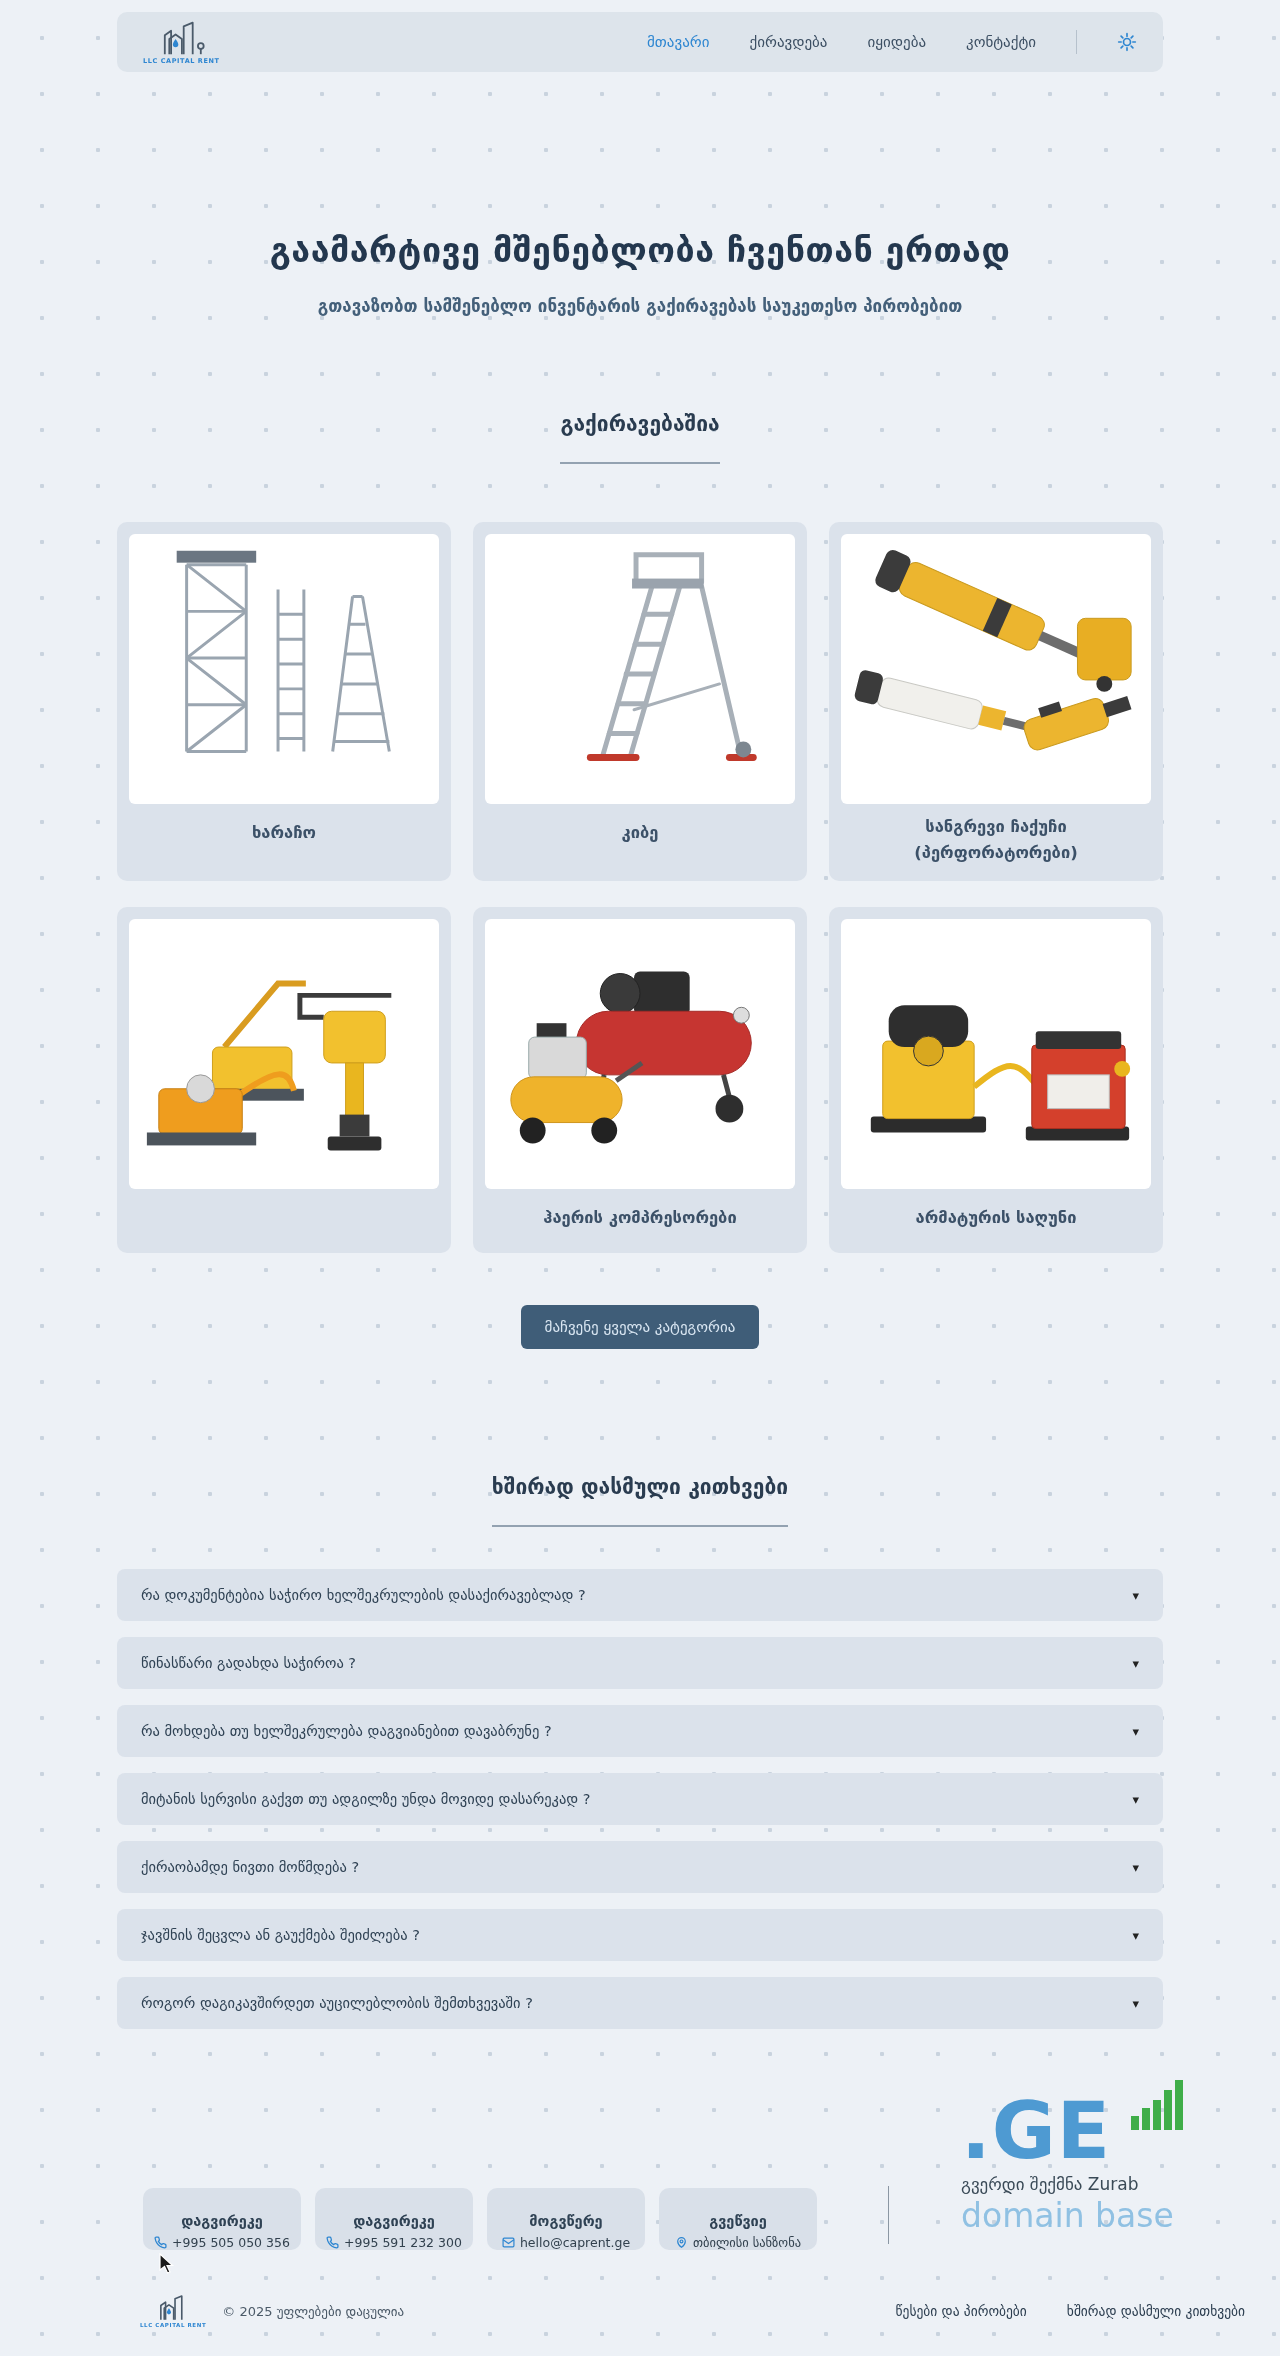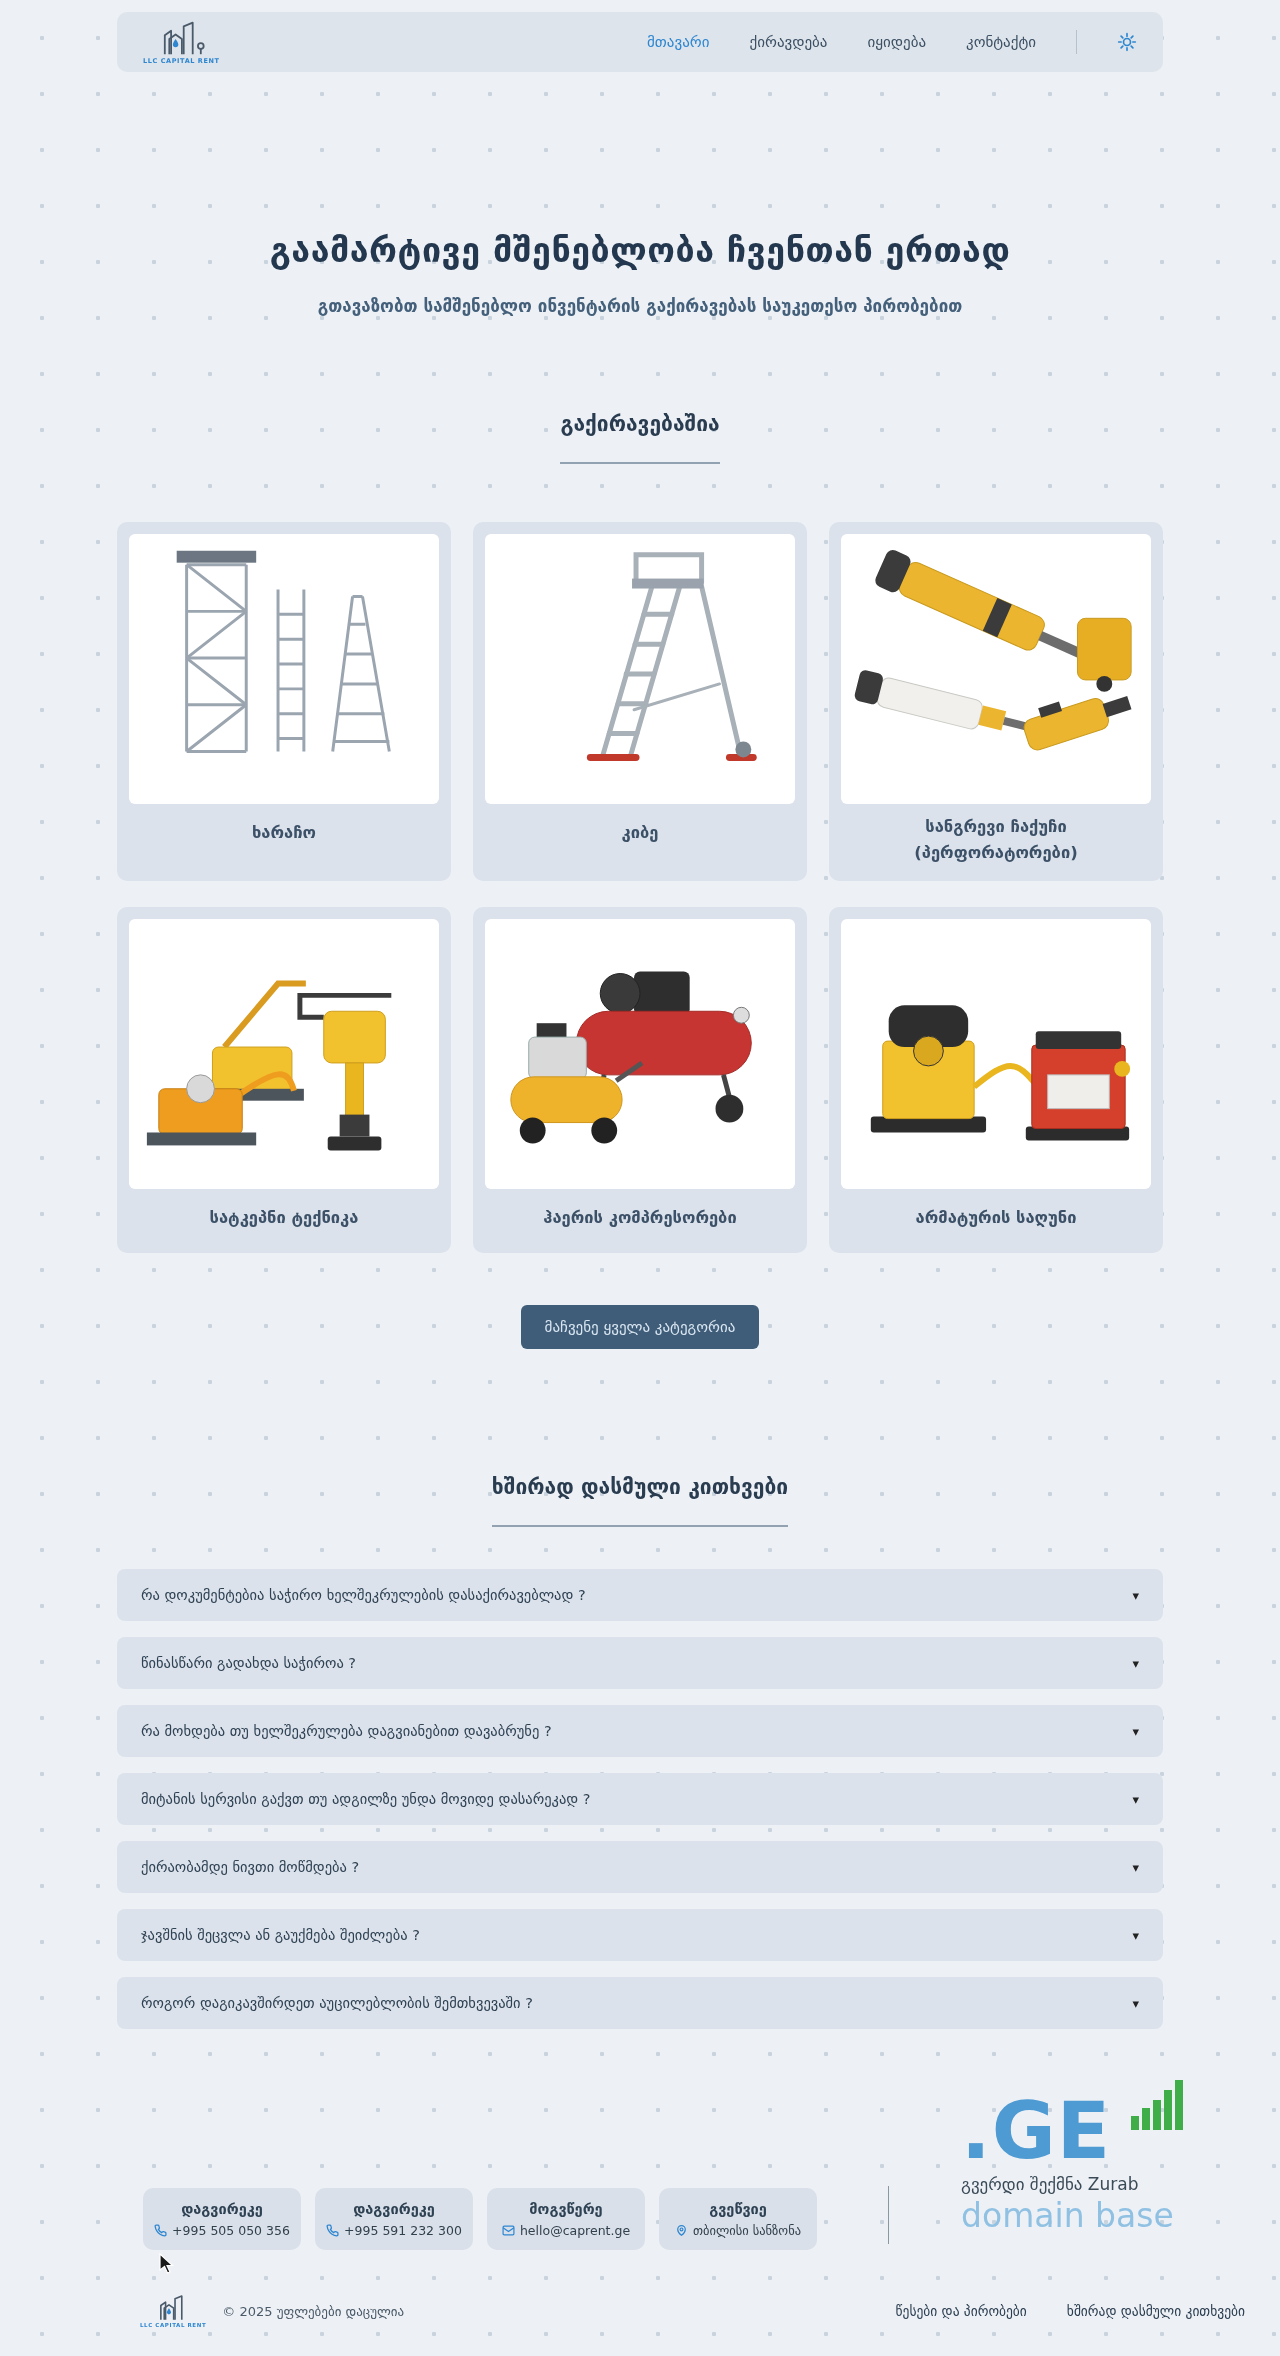--- a/index.html
+++ b/index.html
@@ -69,21 +69,21 @@
     display:flex; align-items:center; justify-content:space-between;
     padding:16px 24px; cursor:pointer;
   }
   .faq-q { font-size:14.5px; color:#2f4254; }
   .faq-chevron { font-size:13px; color:#222; }
   
   .footer { position:relative; height:190px; margin-top:153px; }
   .contacts { position:absolute; left:143px; top:6px; display:flex; gap:14px; }
   .contact-card {
     width:158px; height:62px; background:#d9e0e9; border-radius:10px;
-    display:flex; flex-direction:column; align-items:center; justify-content:center;
+    display:flex; flex-direction:column; align-items:center; justify-content:flex-end;
     cursor:pointer;
   }
   .contact-title { font-size:14.5px; font-weight:700; color:#2f4254; }
   .contact-value { display:flex; align-items:center; gap:5px; margin-top:6px;
                    font-size:12.5px; color:#32414e; }
   .footer-vdivider { position:absolute; left:888px; top:4px; width:1px; height:58px; background:#8b97a3; }
   .ge-block { position:absolute; right:89px; top:-106px; width:230px; }
   .ge-bars { position:absolute; top:0; right:6px; }
   .ge-text { font-size:78px; font-weight:700; color:#4e9ad2; line-height:1; margin-top:16px; letter-spacing:1px; }
   .ge-credit { font-size:17px; color:#3a4a57; margin-top:4px; }
@@ -216,21 +216,20 @@
         <rect x="30" y="170" width="84" height="46" rx="6" fill="#ef9d1e" stroke="#c77f12"></rect>
         <circle cx="72" cy="170" r="14" fill="#d9d9d9" stroke="#999999"></circle>
         <rect x="18" y="214" width="110" height="13" fill="#4c545c"></rect>
         <path d="M196 98 h-24 v-22 h92" stroke="#3b3b3b" stroke-width="5" fill="none"></path>
         <rect x="196" y="92" width="62" height="52" rx="8" fill="#f2c12e" stroke="#cf9e1d"></rect>
         <rect x="218" y="144" width="18" height="68" fill="#e9b61f" stroke="#cf9e1d"></rect>
         <rect x="212" y="196" width="30" height="22" fill="#3b3b3b"></rect>
         <rect x="200" y="218" width="54" height="14" rx="3" fill="#2e2e2e"></rect>
       </svg>
     </div>
-    <div class="card-title">სატკეპნი ტექნიკა</div>
   </div>
 
   <div class="card">
     <div class="card-img">
       <svg viewBox="0 0 312 270">
         <rect x="150" y="52" width="56" height="44" rx="6" fill="#2e2e2e"></rect>
         <circle cx="136" cy="74" r="20" fill="#3a3a3a" stroke="#222222"></circle>
         <rect x="92" y="92" width="176" height="64" rx="32" fill="#c63531" stroke="#a32a27"></rect>
         <circle cx="258" cy="96" r="8" fill="#dddddd" stroke="#777777"></circle>
         <path d="M120 156 L112 186 M240 156 L248 186" stroke="#444444" stroke-width="5"></path>

